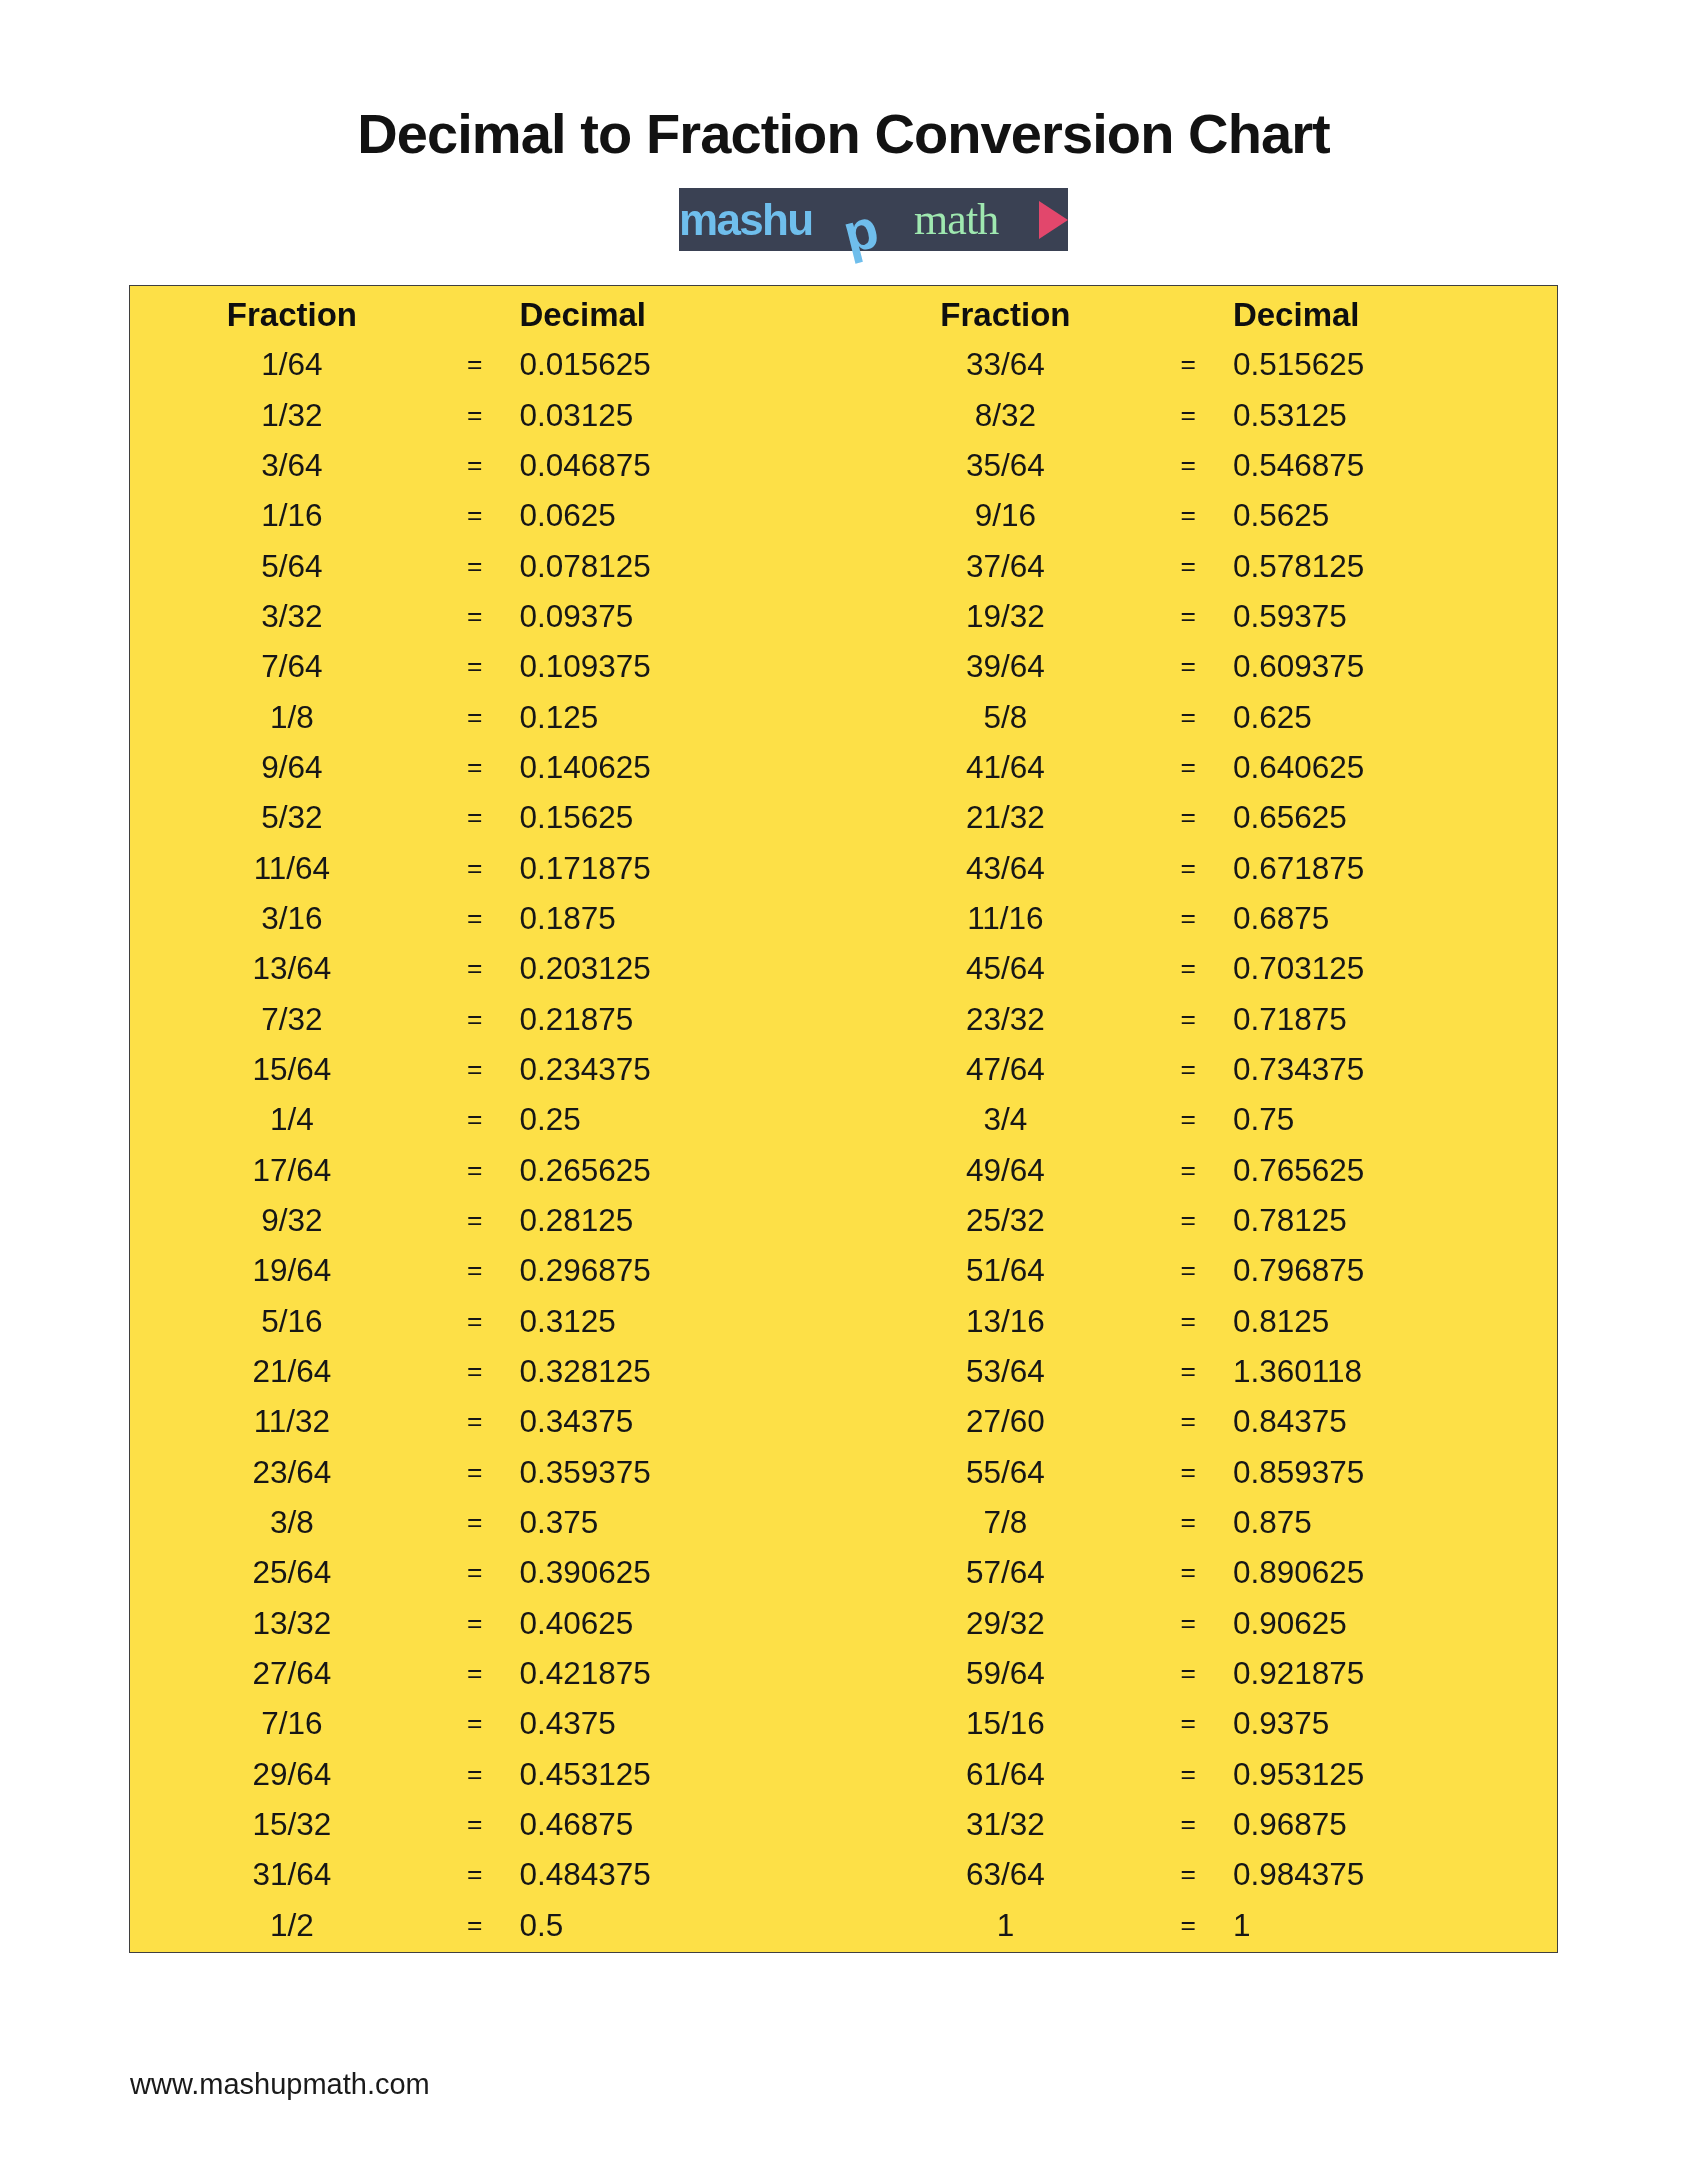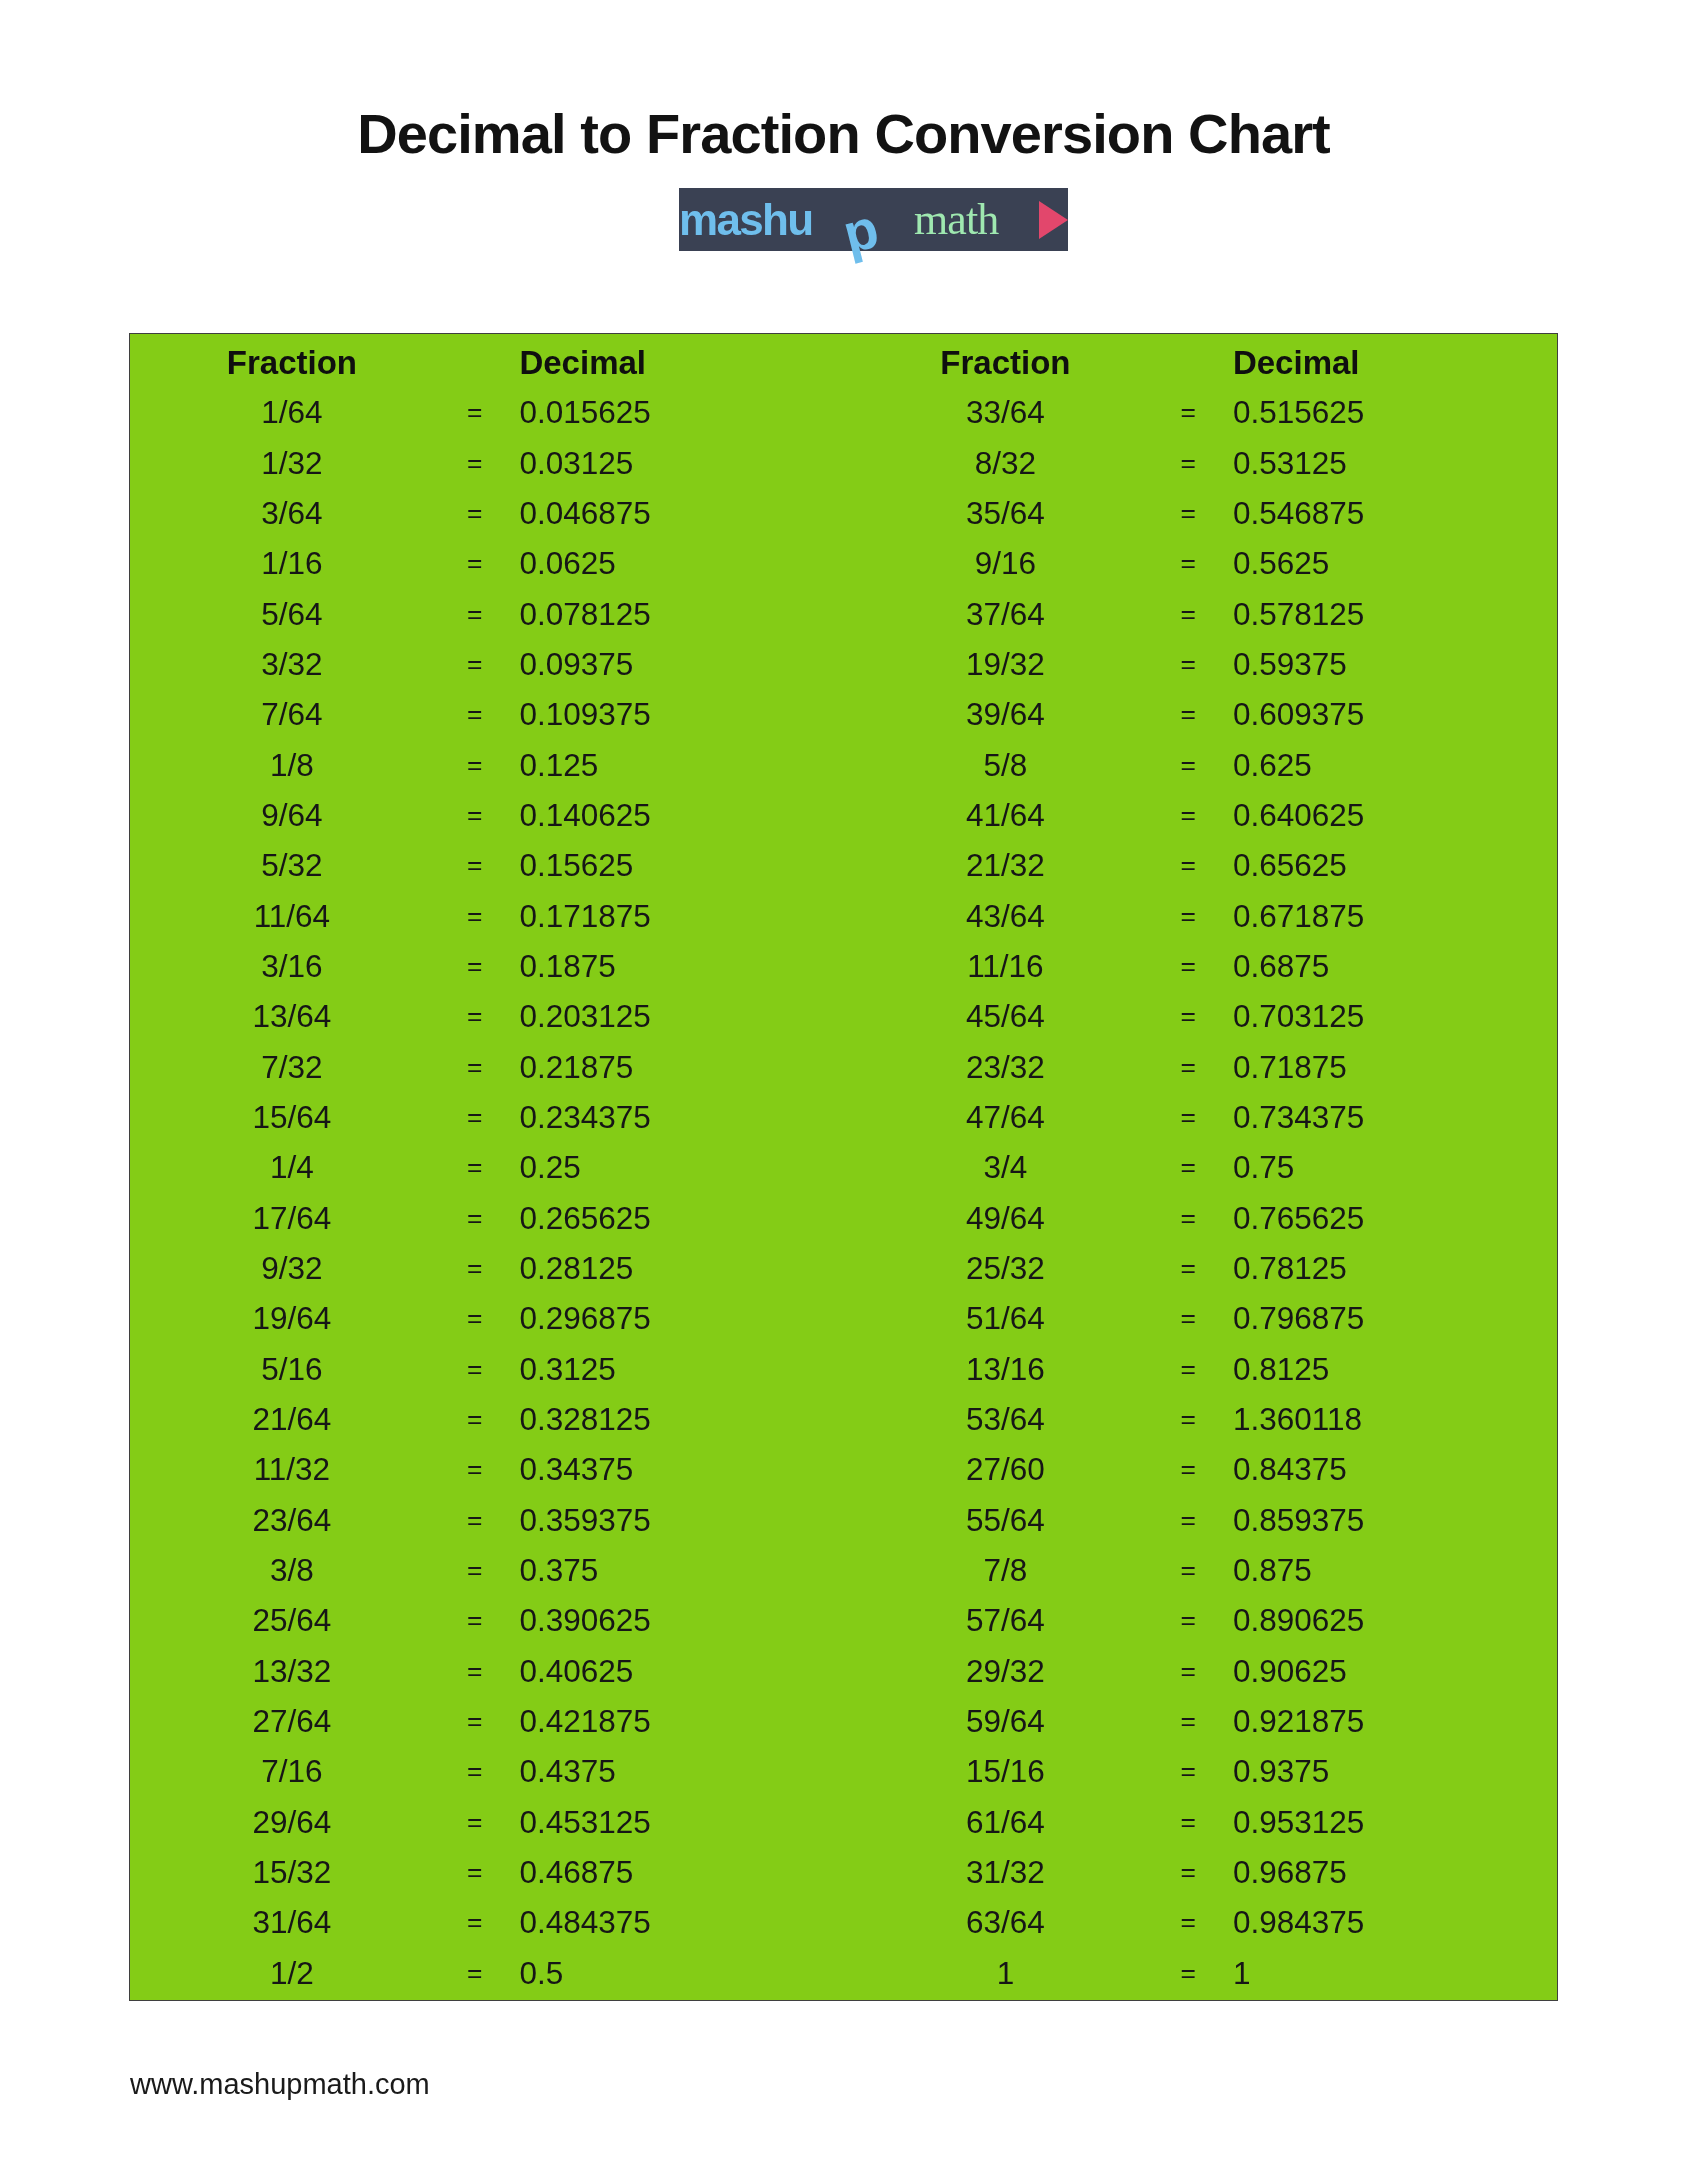--- a/index.html
+++ b/index.html
@@ -84,22 +84,21 @@
   
   .table-box {
     position: absolute;
     left: 129px;
     top: 285px;
     width: 1429px;
     height: 1668px;
     border: 1.7px solid #3f3f3f;
     box-sizing: border-box;
     display: flex;
-    background: #84cc16;
-    margin-top: 48px;
+    background: #fde047;
   }
   .half {
     flex: 1 1 50%;
     display: grid;
     grid-template-rows: repeat(33, 1fr);
     box-sizing: border-box;
     padding: 3.4px 0 1.7px 24px;
     min-width: 0;
   }
   .row {

